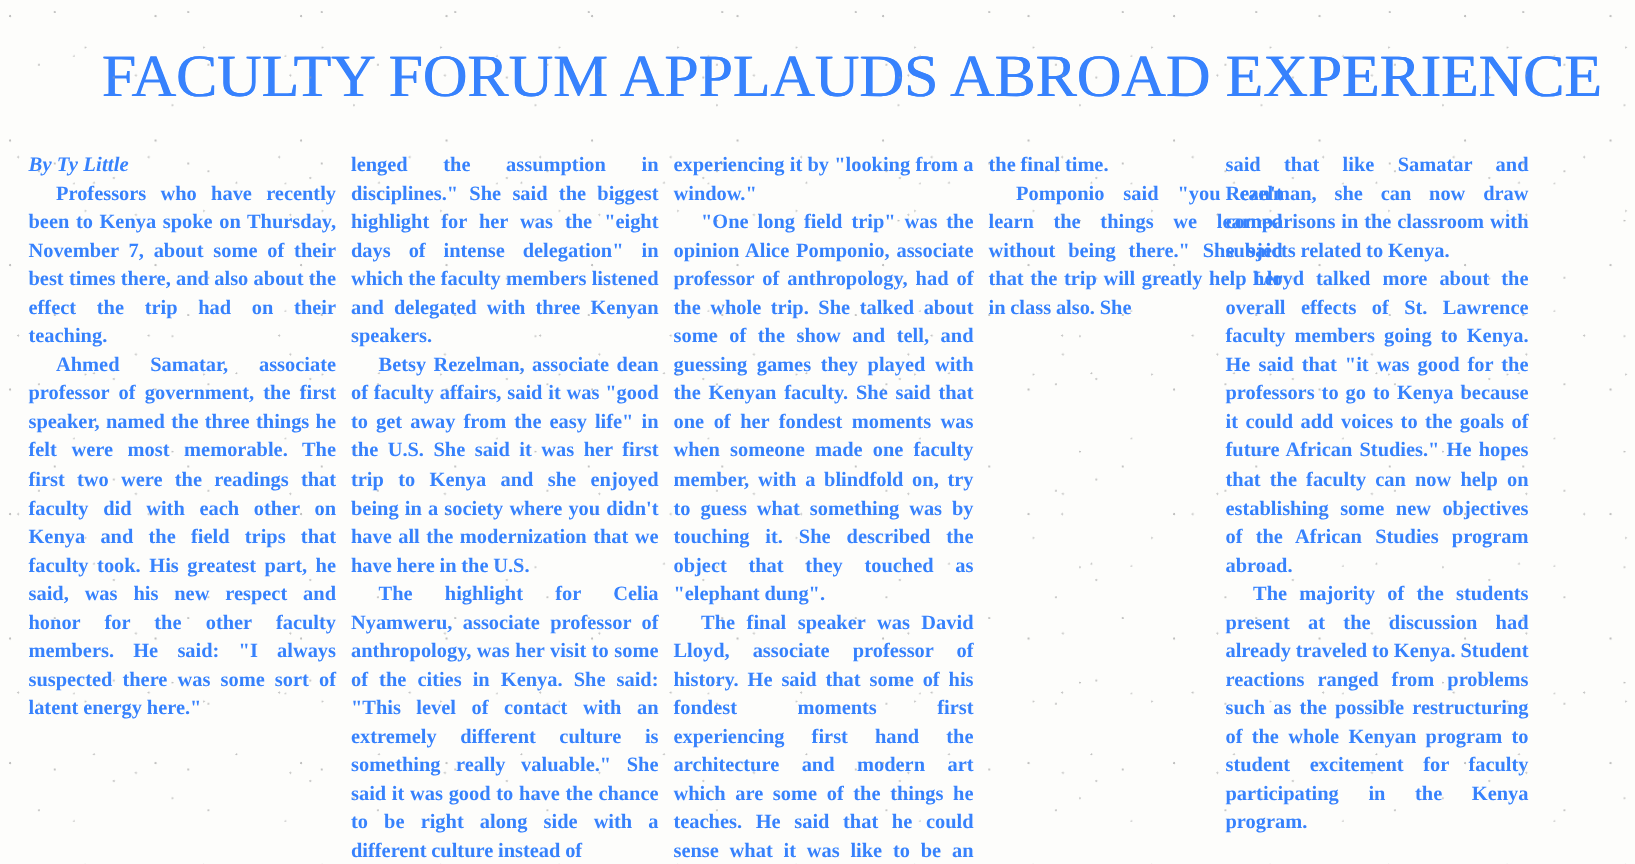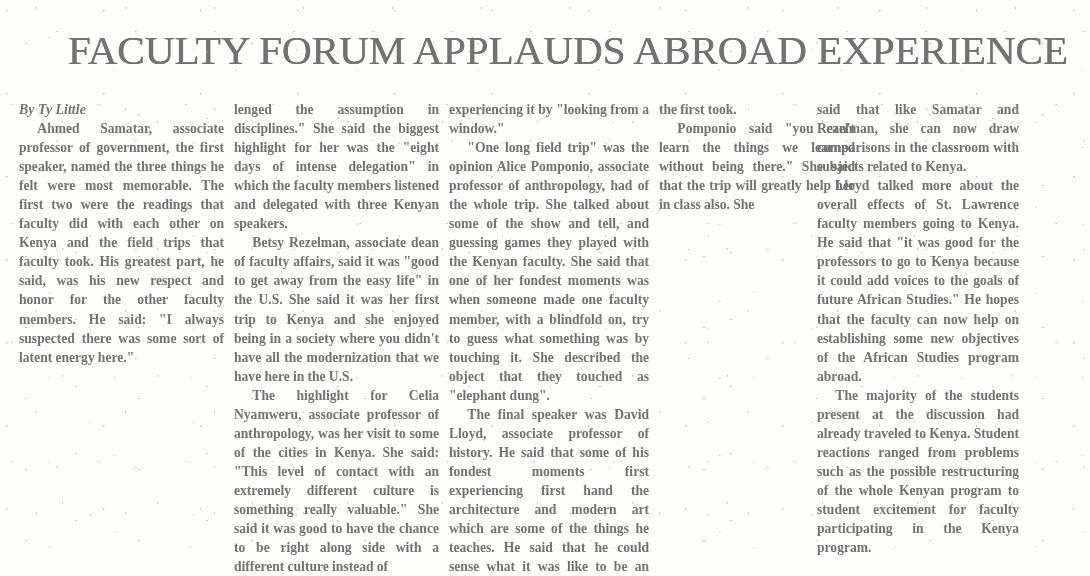--- a/index.html
+++ b/index.html
@@ -8,21 +8,21 @@
     padding: 0;
     background: #ffffff;
   }
   #page {
     position: relative;
     width: 1090px;
     height: 576px;
     background: #fdfdfb;
     overflow: hidden;
     font-family: "Liberation Serif", "DejaVu Serif", serif;
-    color: #737373;
+    color: #3b82f6;
   }
   
   #noise {
     position: absolute;
     inset: 0;
     pointer-events: none;
     opacity: .55;
     background-image:
       radial-gradient(circle at 7% 13%, #8a8a8a 0.6px, transparent 0.9px),
       radial-gradient(circle at 23% 61%, #9a9a9a 0.55px, transparent 0.85px),
@@ -94,37 +94,38 @@
 </style>
 </head>
 <body>
 
 <div id="page">
 
   <h1 id="headline">FACULTY FORUM APPLAUDS ABROAD EXPERIENCE</h1>
 
   <div class="col" id="col1">
     <p class="byline">By Ty Little</p>
+    <p class="indent">Professors who have recently been to Kenya spoke on Thursday, November 7, about some of their best times there, and also about the effect the trip had on their teaching.</p>
     <p class="indent">Ahmed Samatar, associate professor of government, the first speaker, named the three things he felt were most memorable. The first two were the readings that faculty did with each other on Kenya and the field trips that faculty took. His greatest part, he said, was his new respect and honor for the other faculty members. He said: "I always suspected there was some sort of latent energy here."</p>
   </div>
 
   <div class="col" id="col2">
     <p>lenged the assumption in disciplines." She said the biggest highlight for her was the "eight days of intense delegation" in which the faculty members listened and delegated with three Kenyan speakers.</p>
     <p class="indent">Betsy Rezelman, associate dean of faculty affairs, said it was "good to get away from the easy life" in the U.S. She said it was her first trip to Kenya and she enjoyed being in a society where you didn't have all the modernization that we have here in the U.S.</p>
     <p class="indent">The highlight for Celia Nyamweru, associate professor of anthropology, was her visit to some of the cities in Kenya. She said: "This level of contact with an extremely different culture is something really valuable." She said it was good to have the chance to be right along side with a different culture instead of</p>
   </div>
 
   <div class="col" id="col3">
     <p>experiencing it by "looking from a window."</p>
     <p class="indent">"One long field trip" was the opinion Alice Pomponio, associate professor of anthropology, had of the whole trip. She talked about some of the show and tell, and guessing games they played with the Kenyan faculty. She said that one of her fondest moments was when someone made one faculty member, with a blindfold on, try to guess what something was by touching it. She described the object that they touched as "elephant dung".</p>
     <p class="indent">The final speaker was David Lloyd, associate professor of history. He said that some of his fondest moments first experiencing first hand the architecture and modern art which are some of the things he teaches. He said that he could sense what it was like to be an artist for</p>
   </div>
 
   <div class="col" id="col4">
-    <p>the first took.</p>
+    <p>the final time.</p>
     <p class="indent">Pomponio said "you can't learn the things we learned without being there." She said that the trip will greatly help her in class also. She</p>
   </div>
 
   <div class="col" id="col5">
     <p>said that like Samatar and Rezelman, she can now draw comparisons in the classroom with subjects related to Kenya.</p>
     <p class="indent">Lloyd talked more about the overall effects of St. Lawrence faculty members going to Kenya. He said that "it was good for the professors to go to Kenya because it could add voices to the goals of future African Studies." He hopes that the faculty can now help on establishing some new objectives of the African Studies program abroad.</p>
     <p class="indent">The majority of the students present at the discussion had already traveled to Kenya. Student reactions ranged from problems such as the possible restructuring of the whole Kenyan program to student excitement for faculty participating in the Kenya program.</p>
   </div>
 
   <div id="noise"></div>

